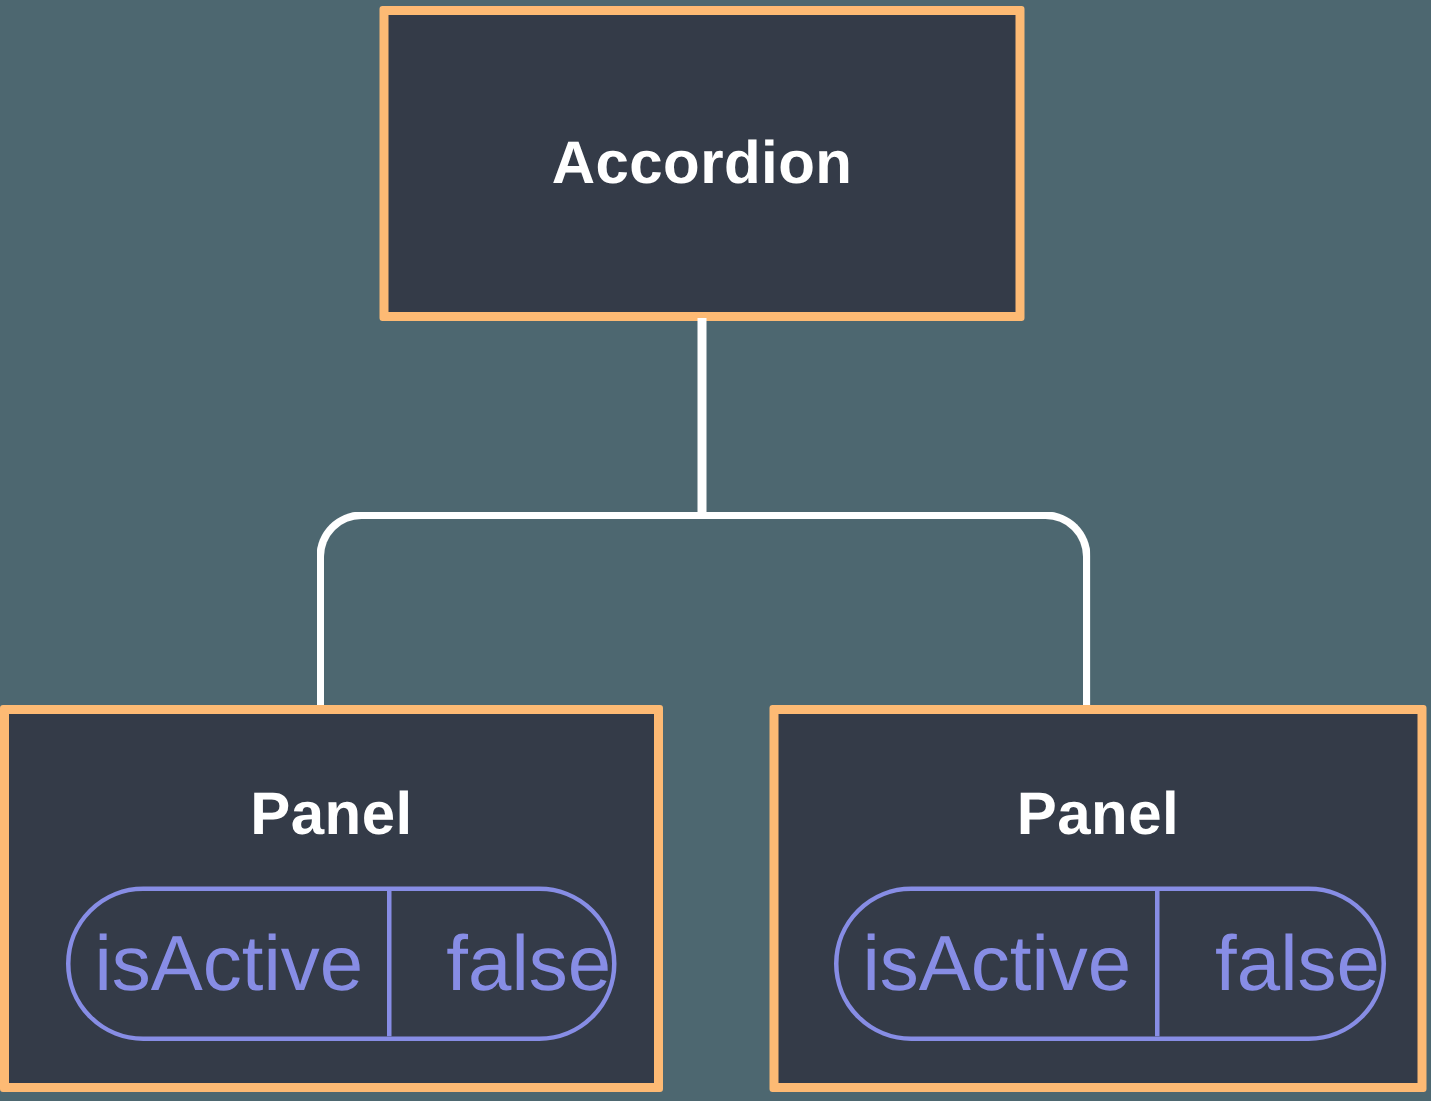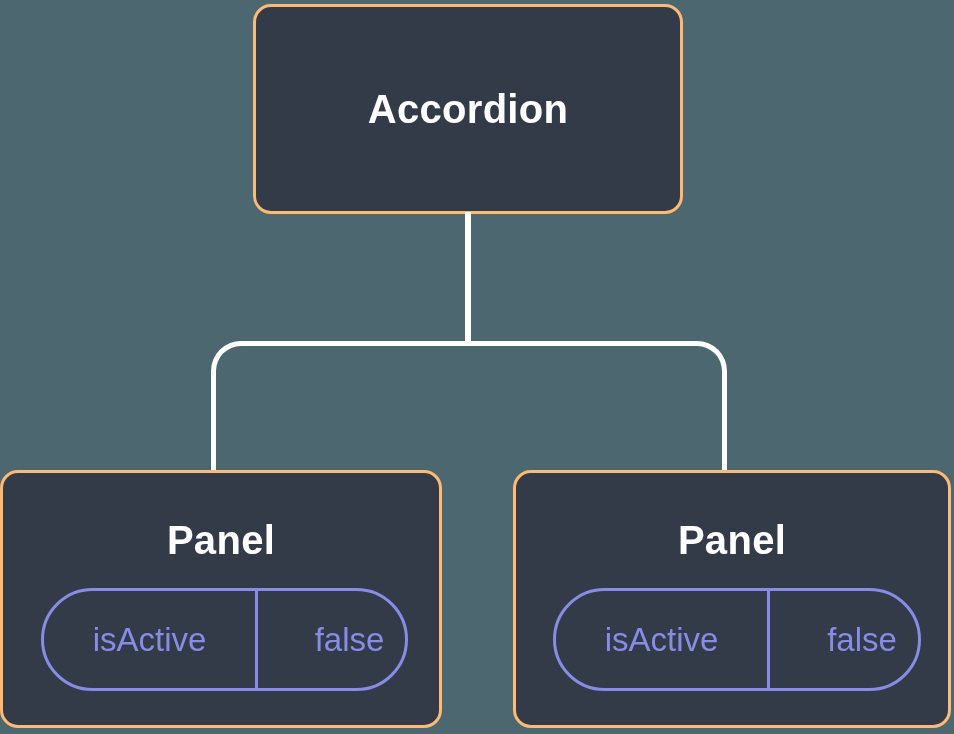--- a/index.html
+++ b/index.html
@@ -15,22 +15,22 @@
     position: relative;
   }
   .stage {
     position: absolute;
     left: 0; top: 0;
     width: 954px; height: 734px;
   }
   .node {
     position: absolute;
     background: #343B48;
-    border: 3px solid #fdba74;
-    border-radius: 18px;
+    border: 6px solid #fdba74;
+    border-radius: 2px;
     box-sizing: border-box;
   }
   .node-title {
     color: #FFFFFF;
     font-size: 40px;
     font-weight: 600;
     letter-spacing: 0.3px;
     line-height: 48px;
     white-space: nowrap;
   }
@@ -89,21 +89,21 @@
     align-items: stretch;
     overflow: hidden;
   }
   .panel-left .state-pill  { left: 38px; width: 367px; }
   .panel-right .state-pill { left: 37px; width: 368px; }
   .state-key, .state-value {
     display: flex;
     align-items: center;
     justify-content: center;
     color: #878DE5;
-    font-size: 33px;
+    font-size: 52px;
     font-weight: 400;
     white-space: nowrap;
   }
   .state-key {
     width: 211px;
     border-right: 3px solid #878DE5;
   }
   .state-value {
     flex: 1;
     padding-left: 36px;

